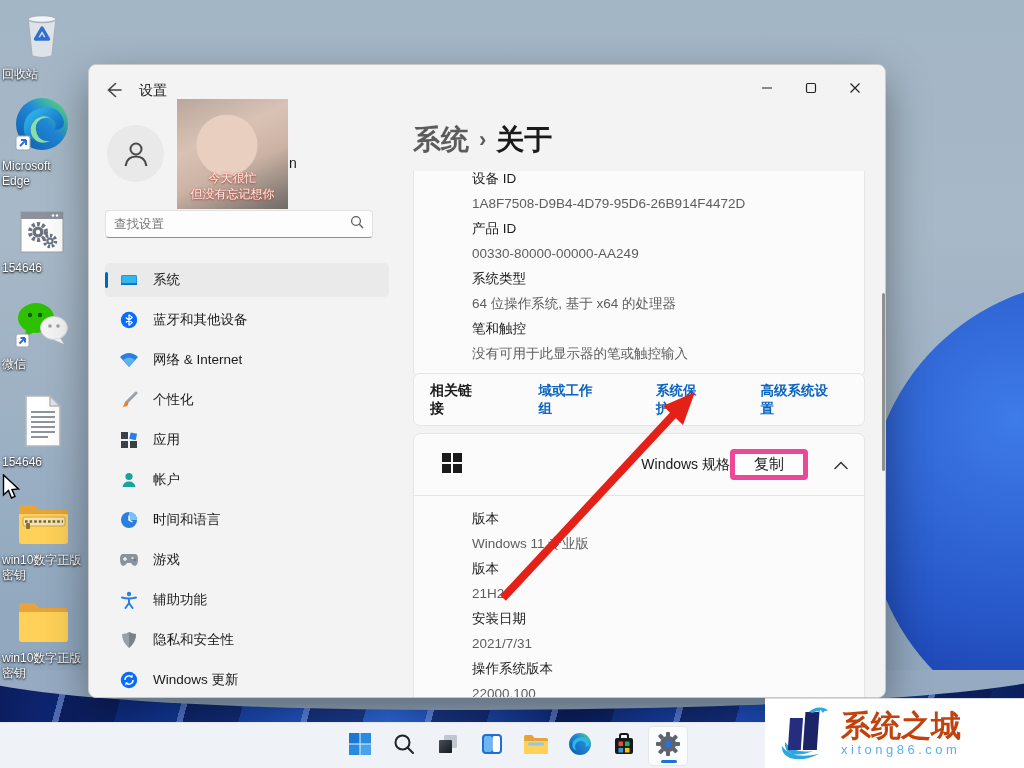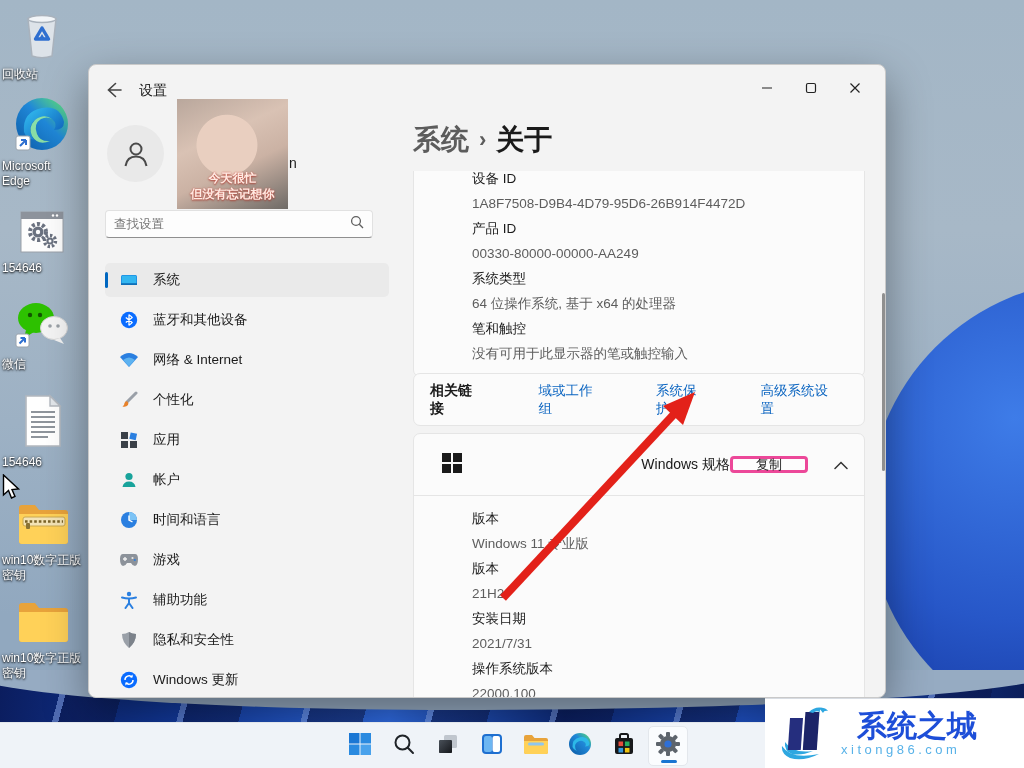--- a/index.html
+++ b/index.html
@@ -39,21 +39,21 @@
   .win-controls { position:absolute; right:8px; top:6px; display:flex; }
   .win-ctl { width:44px; height:34px; display:flex; align-items:center; justify-content:center; }
 
   .avatar { position:absolute; left:18px; top:60px; width:57px; height:57px; border-radius:50%;
     background:#e9e9e9; display:flex; align-items:center; justify-content:center; }
   .meme { position:absolute; left:88px; top:34px; width:111px; height:110px;
     background:
       radial-gradient(circle at 45% 42%, #e9cfc0 0 34%, rgba(0,0,0,0) 35%),
       linear-gradient(155deg,#b9a79c 0%,#d9c2b4 35%,#cbb2a4 60%,#6e6a66 100%);
     overflow:hidden; z-index:5; }
-  .meme .cap { position:absolute; left:0; right:0; text-align:center; font-weight:bold;
+  .meme .cap { position:absolute; left:0; right:0; text-align:center; font-weight:normal;
     color:#ffeae2; font-size:12px; text-shadow:0 0 2px #d96b5f, 0 1px 2px rgba(150,40,30,.9); }
   .cap1 { bottom:22px; } .cap2 { bottom:6px; }
   .hidden-char { position:absolute; left:200px; top:90px; font-size:14px; color:#1a1a1a; }
 
   .searchbox { position:absolute; left:16px; top:145px; width:268px; height:28px;
     background:#fdfdfd; border:1px solid #e1e1e1; border-bottom:1px solid #8f8f8f;
     border-radius:4px; display:flex; align-items:center; padding:0 8px; }
   .searchbox .ph { flex:1; font-size:12.5px; color:#767676; }
 
   .nav { position:absolute; left:16px; top:198px; width:284px; }
@@ -72,28 +72,28 @@
   .viewport { position:absolute; left:324px; top:106px; width:462px; height:528px; overflow:hidden; }
   .card { position:absolute; left:0; width:452px; background:#fbfbfb;
     border:1px solid #e5e5e5; border-radius:7px; }
   .card1 { top:-14px; padding:8px 0 10px 58px; }
   .frow { height:25px; display:flex; align-items:center; font-size:13.5px; }
   .flabel { color:#1b1b1b; }
   .fvalue { color:#5d5d5d; }
 
   .card-rel { top:202px; height:53px; display:flex; align-items:center; padding-left:16px;gap:27px; }
   .rel-title { font-size:14px; font-weight:bold; color:#1a1a1a; margin-right:28px; }
-  .rel-link { font-size:13.5px; font-weight:400; color:#0a64c0; margin-right:26px; }
+  .rel-link { font-size:13.5px; font-weight:700; color:#0a64c0; margin-right:26px; }
 
   .card-spec { top:262px; height:300px; }
   .spec-head { height:62px; display:flex; align-items:center; padding:0 16px 0 28px;
     border-bottom:1px solid #e5e5e5;text-align:right; }
   .spec-title { font-size:14px; color:#1a1a1a; margin-left:30px; flex:1; }
-  .copy-btn { width:78px; height:17px; background:#fdfdfd; border:3px solid #ec4899;
-    border-radius:4px; font-size:13px; color:#1a1a1a; display:flex; align-items:center; justify-content:center; margin-right:26px; }
+  .copy-btn { width:78px; height:31px; background:#fdfdfd; border:5px solid #ec4899;
+    border-radius:4px; font-size:15px; color:#1a1a1a; display:flex; align-items:center; justify-content:center; margin-right:26px; }
   .spec-body { padding:10px 0 0 58px; }
 
   .scroll-thumb { position:absolute; left:793px; top:228px; width:3px; height:178px;
     border-radius:2px; background:#8f8f8f; }
 
   .red-arrow { position:absolute; left:0; top:0; z-index:40; pointer-events:none; }
 
   
   .taskbar { position:absolute; left:0; top:722px; width:1024px; height:46px;
     background:#eff3f8; border-top:1px solid rgba(0,0,0,.05); z-index:50; }
@@ -102,22 +102,22 @@
     display:flex; align-items:center; justify-content:center; position:relative; }
   .tb-btn.active { background:#fafcfe; border:1px solid #e3e7ec; }
   .tb-btn.active::after { content:""; position:absolute; bottom:2px; left:12px; width:16px; height:3px;
     border-radius:2px; background:#1975d2; }
 
   
   .watermark { position:absolute; left:765px; top:698px; width:259px; height:70px;
     background:#fff; border-top:1px solid #d8dce2; z-index:55;
     display:flex; align-items:center; padding-left:14px; }
   .wm-text { margin-left:8px; }
-  .wm-title { font-size:30px; font-weight:bold; color:#1d4ed8; line-height:32px;
-    font-family:"Liberation Serif","DejaVu Serif",serif;margin-left:16px; }
+  .wm-title { font-size:30px; font-weight:bold; color:#c2410c; line-height:32px;
+    font-family:"Liberation Serif","DejaVu Serif",serif; }
   .wm-domain { font-size:13px; color:#58b2e8; letter-spacing:3.5px; line-height:15px; }
 </style>
 </head>
 <body>
 
 <div class="desktop">
   <div class="bloom-circle"></div>
   <div class="bloom-band"></div>
 
   <div class="dicon" style="left:2px; top:8px;">

